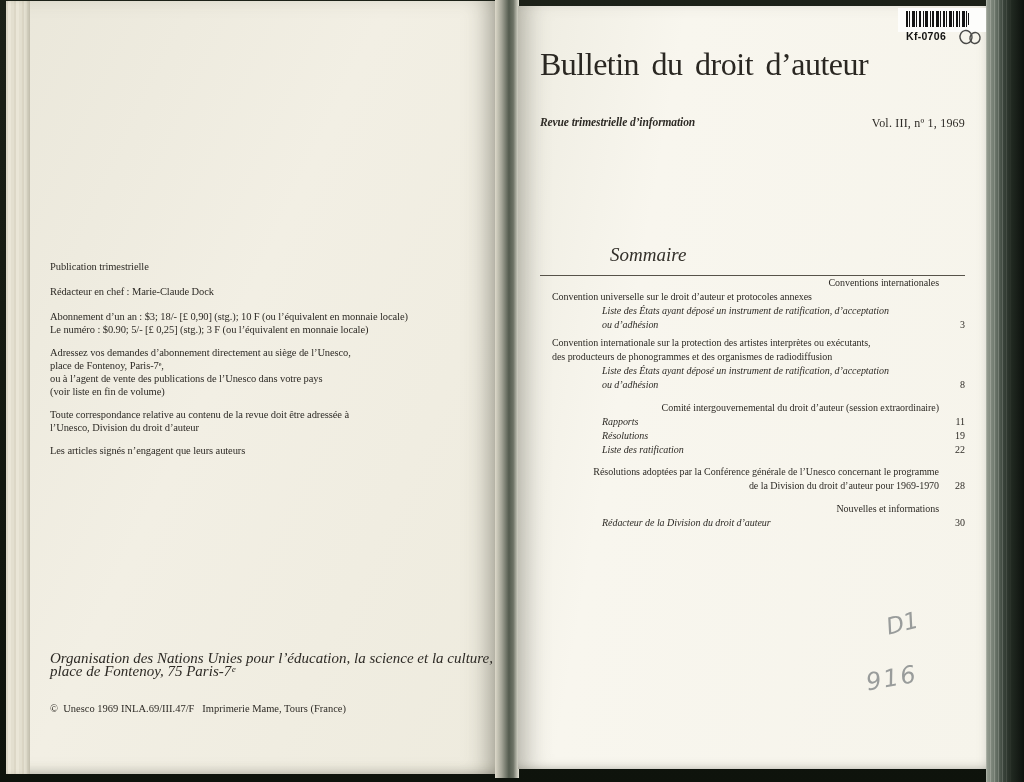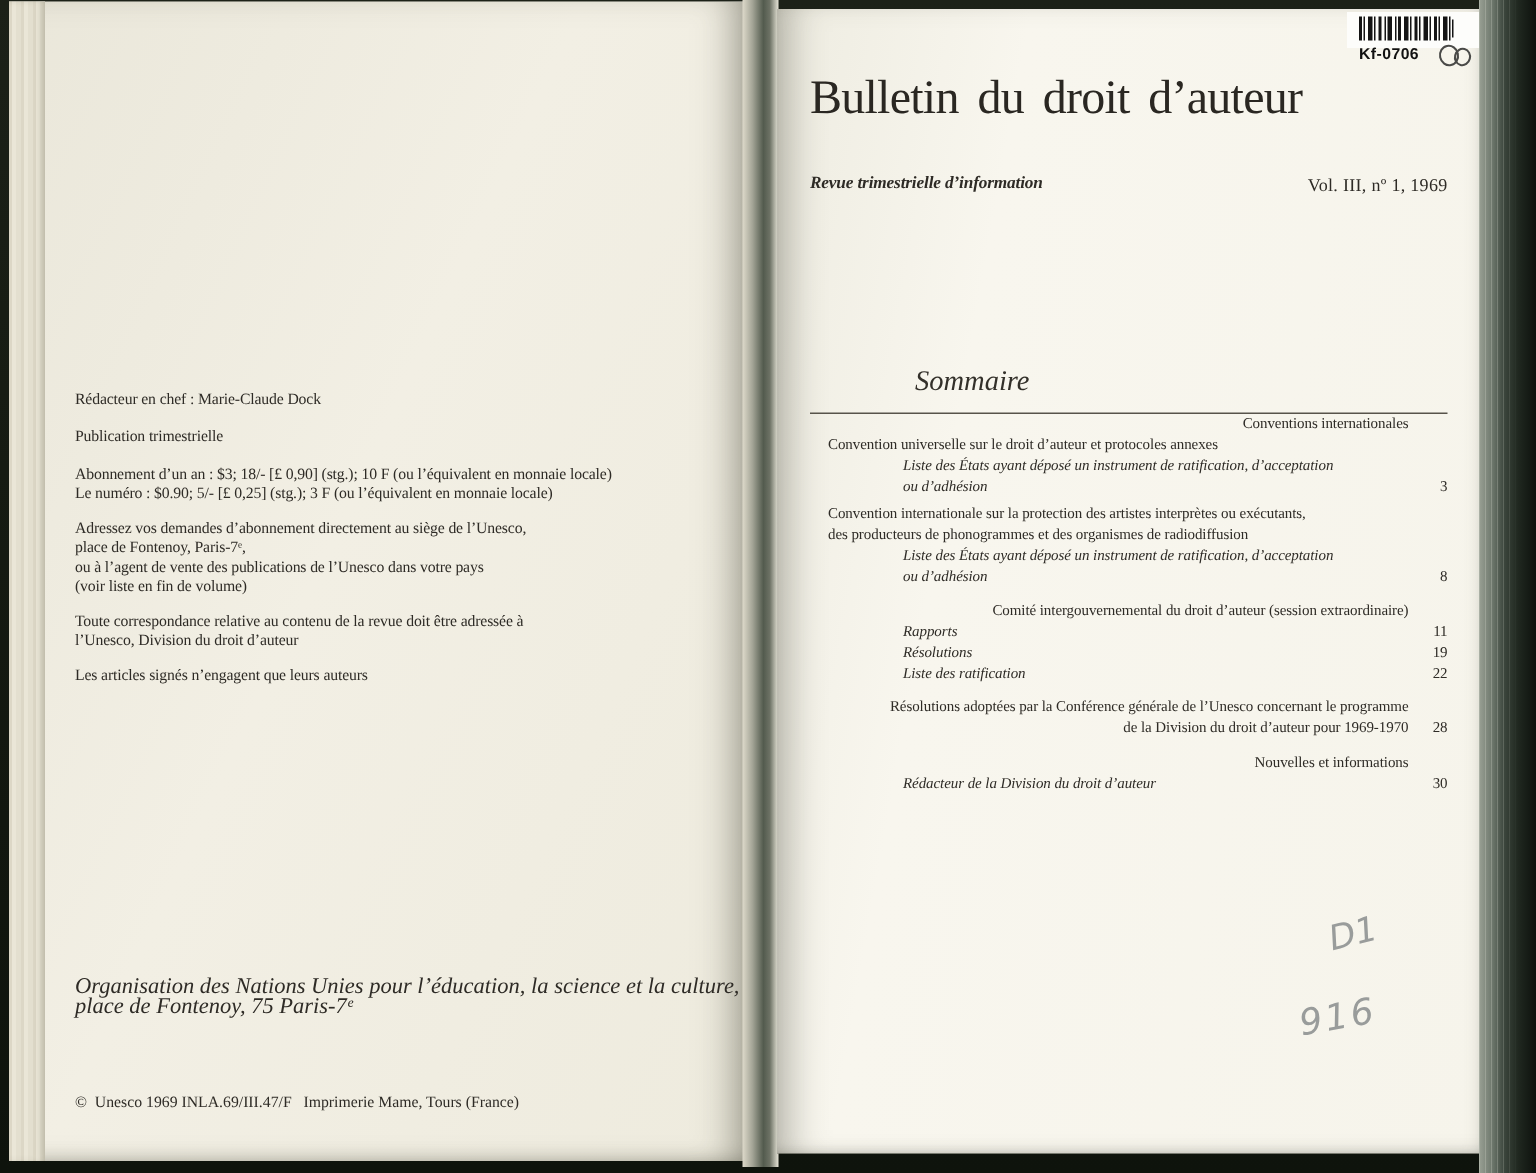--- a/index.html
+++ b/index.html
@@ -17,21 +17,21 @@
   }
   .edge-stack{
     position:absolute;left:0;top:0;width:24px;height:100%;
     background:repeating-linear-gradient(90deg,#dcd7c6 0 2px,#eae6d7 2px 5px,#e3dfcf 5px 8px);
     box-shadow:inset -4px 0 6px -3px rgba(120,115,95,.5);
   }
   .left-content{position:absolute;left:44px;top:259px;width:440px;font-size:10.5px;line-height:13px;letter-spacing:-0.1px;}
   .blk{margin:0 0 10px 0;white-space:pre;}
   .blk.sp{margin-bottom:12px;}
   .imprint{position:absolute;left:44px;top:636px;width:430px;font-size:15px;line-height:13px;font-style:italic;white-space:pre;}
-  .copyright{position:absolute;left:44px;top:718px;width:440px;font-size:10.5px;white-space:pre;}
+  .copyright{position:absolute;left:44px;top:691px;width:440px;font-size:10.5px;white-space:pre;}
   
   .gutter{
     position:absolute;left:495px;top:0;width:24px;height:778px;
     background:linear-gradient(90deg,#ddd9ca 0%,#a3a496 28%,#535b4e 58%,#6d7265 76%,#e7e5d8 100%);
   }
   
   .right-page{
     position:absolute;left:518px;top:6px;width:471px;height:763px;
     background:linear-gradient(100deg,#eeece1 0%,#f8f6ee 28%,#f6f4eb 100%);
     box-shadow:inset 22px 0 26px -16px rgba(85,85,70,.45), inset -8px 0 12px -8px rgba(95,100,88,.35), inset 0 -6px 10px -7px rgba(90,90,75,.4);
@@ -75,22 +75,22 @@
   }
 </style>
 </head>
 <body>
 
 <div>
 
   <div class="left-page">
     <div class="edge-stack"></div>
     <div class="left-content">
+      <p class="blk sp">Publication trimestrielle</p>
       <p class="blk sp">Rédacteur en chef : Marie-Claude Dock</p>
-      <p class="blk sp">Publication trimestrielle</p>
       <p class="blk">Abonnement d’un an : $3; 18/- [£ 0,90] (stg.); 10 F (ou l’équivalent en monnaie locale)
 Le numéro : $0.90; 5/- [£ 0,25] (stg.); 3 F (ou l’équivalent en monnaie locale)</p>
       <p class="blk">Adressez vos demandes d’abonnement directement au siège de l’Unesco,
 place de Fontenoy, Paris-7ᵉ,
 ou à l’agent de vente des publications de l’Unesco dans votre pays
 (voir liste en fin de volume)</p>
       <p class="blk">Toute correspondance relative au contenu de la revue doit être adressée à
 l’Unesco, Division du droit d’auteur</p>
       <p class="blk">Les articles signés n’engagent que leurs auteurs</p>
     </div>

